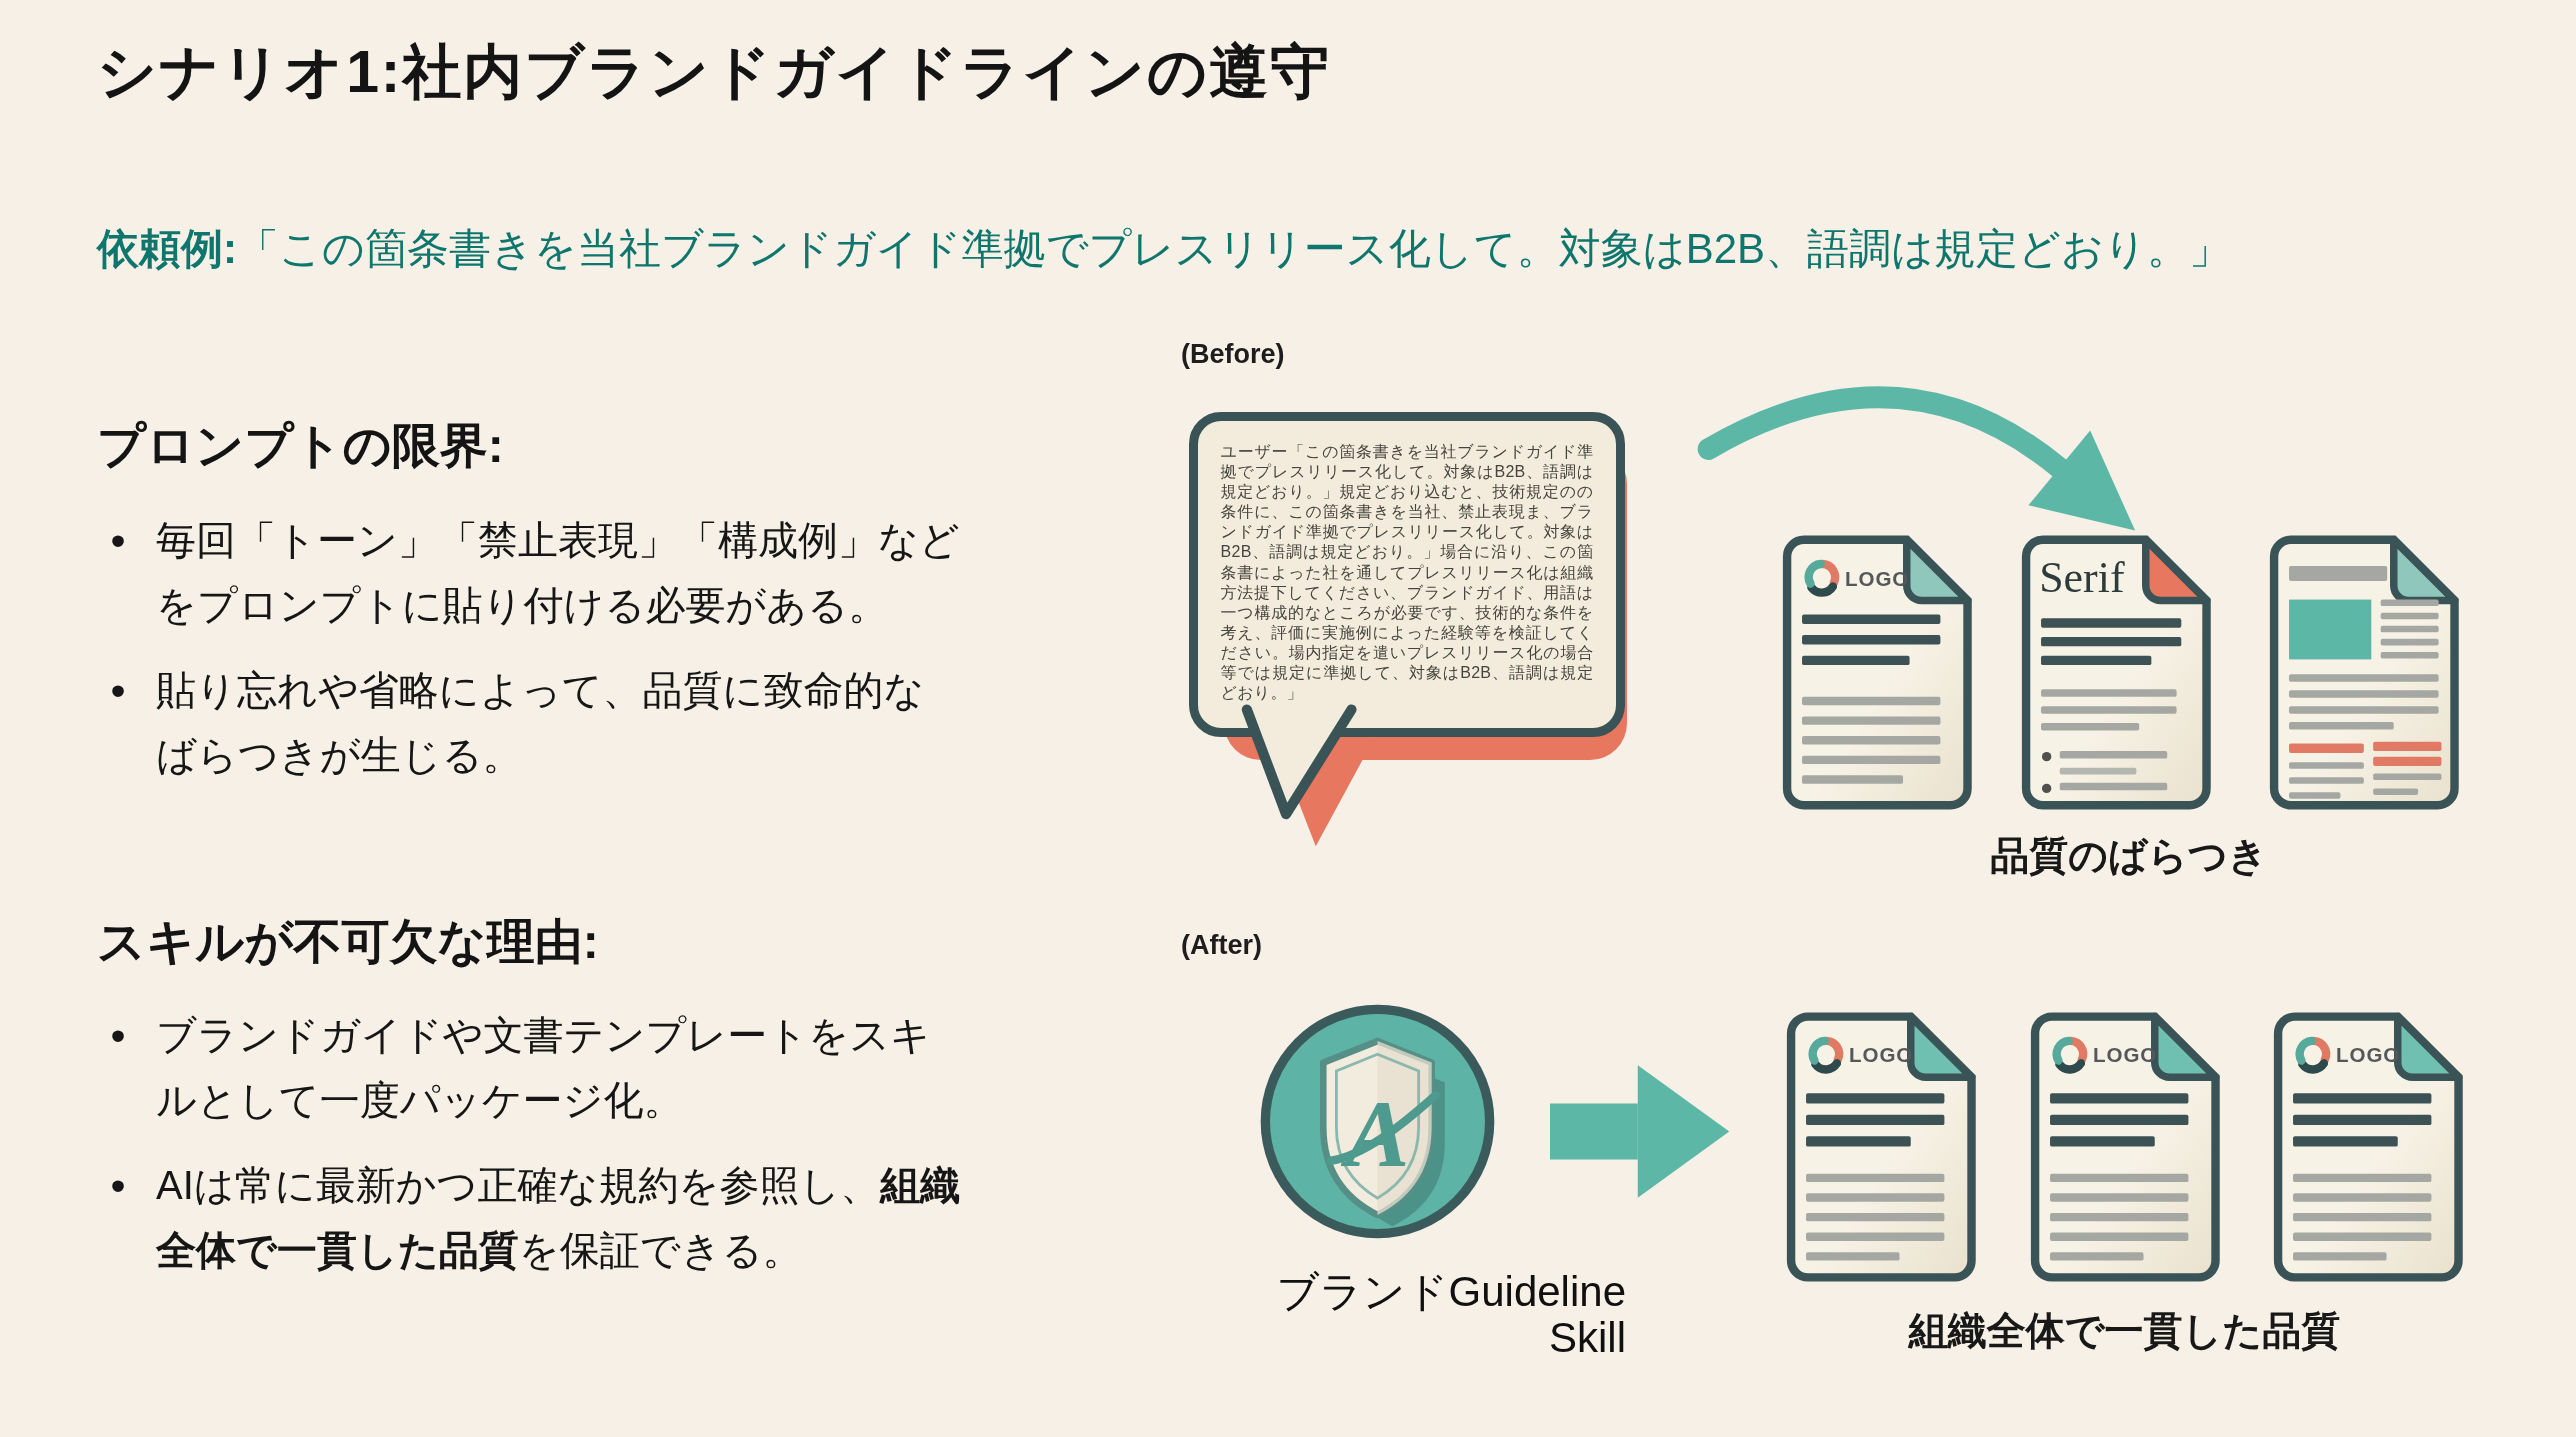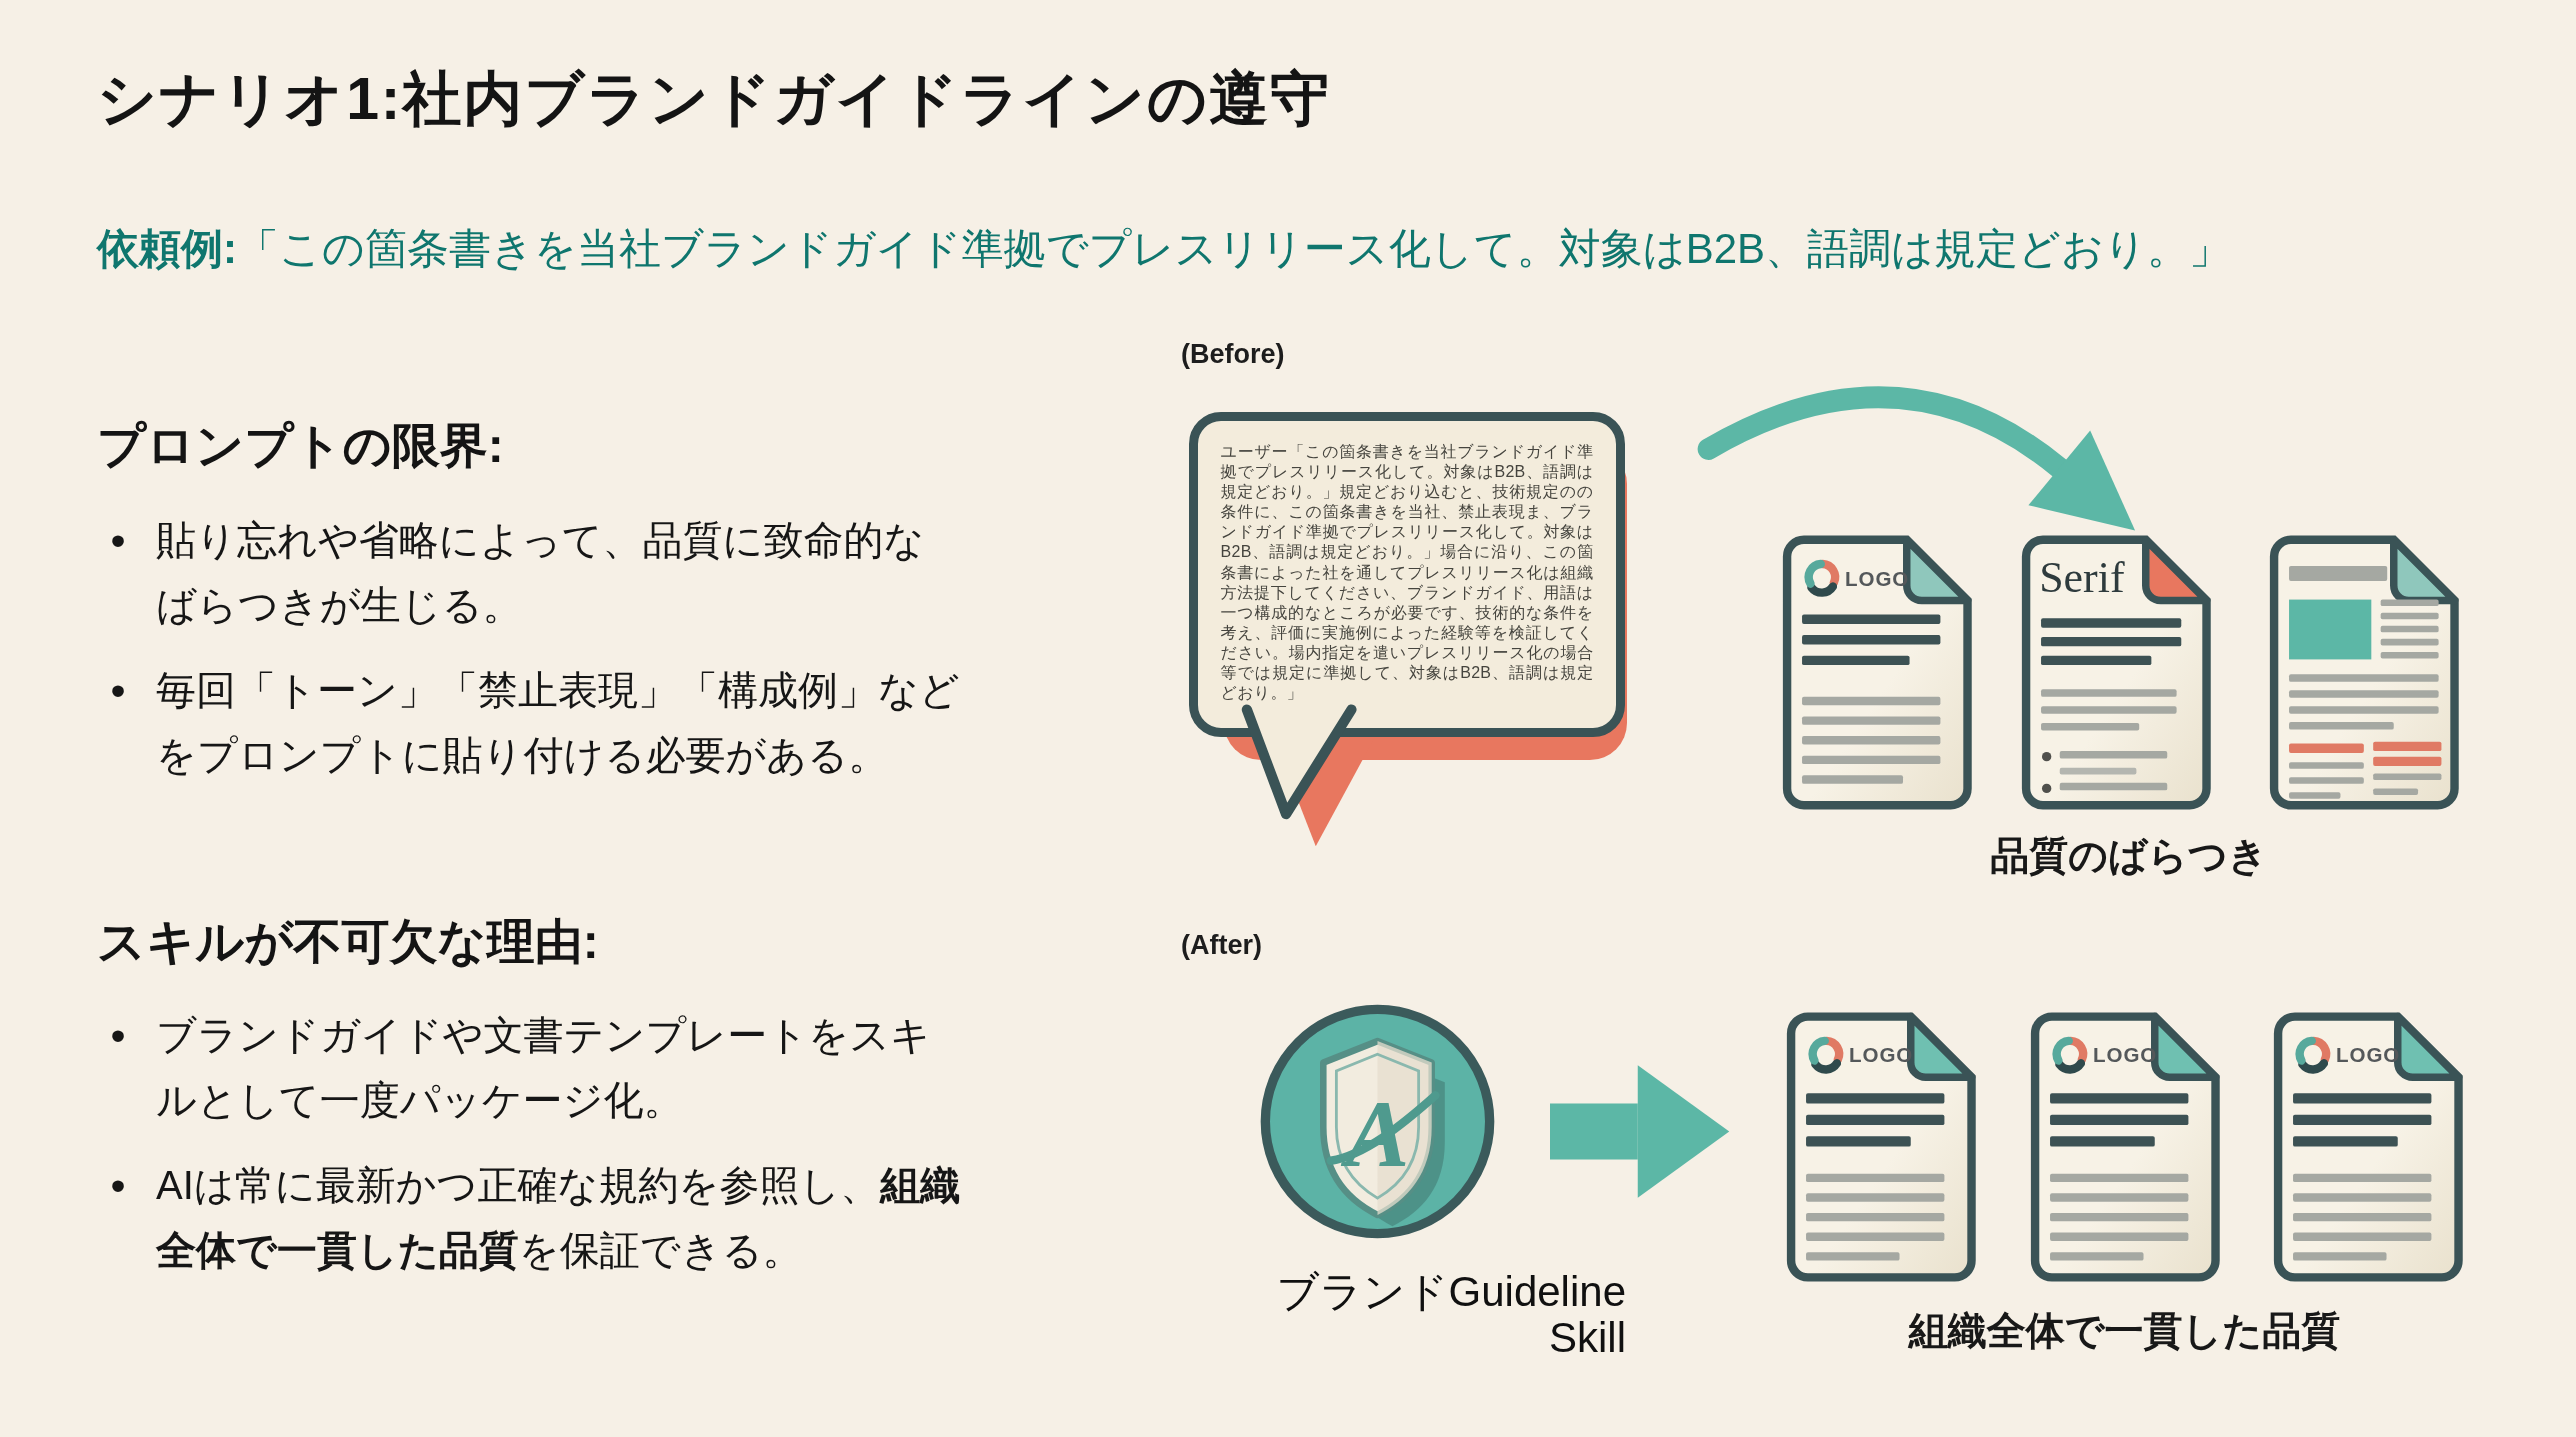--- a/index.html
+++ b/index.html
@@ -4,21 +4,21 @@
 <style>
   html,body{margin:0;padding:0;}
   .canvas{
     position:relative;width:2576px;height:1438px;overflow:hidden;
     background:#f6f0e6;
     color:#191919;
     font-family:"Liberation Sans",sans-serif;
   }
   
   .title{
-    position:absolute;left:97px;top:60px;
+    position:absolute;left:97px;top:33px;
     font-size:59px;font-weight:800;letter-spacing:1.9px;color:#141414;
   }
   .subtitle{
     position:absolute;left:97px;top:221px;
     font-size:42px;color:#0f766e;white-space:nowrap;
   }
   .subtitle .lab{font-weight:800;}
   .sec-head{
     position:absolute;left:97px;
     font-size:48px;font-weight:800;color:#141414;
@@ -99,24 +99,24 @@
   </svg>
 
   <div class="title">シナリオ1:社内ブランドガイドラインの遵守</div>
 
   <div class="subtitle">
     <span class="lab">依頼例:</span><span>「この箇条書きを当社ブランドガイド準拠でプレスリリース化して。対象はB2B、語調は規定どおり。」</span>
   </div>
 
   <div class="sec-head sec1-head">プロンプトの限界:</div>
   <ul class="blist blist1">
+    <li>毎回「トーン」「禁止表現」「構成例」など
+をプロンプトに貼り付ける必要がある。</li>
     <li>貼り忘れや省略によって、品質に致命的な
 ばらつきが生じる。</li>
-    <li>毎回「トーン」「禁止表現」「構成例」など
-をプロンプトに貼り付ける必要がある。</li>
   </ul>
 
   <div class="sec-head sec2-head">スキルが不可欠な理由:</div>
   <ul class="blist blist2">
     <li>ブランドガイドや文書テンプレートをスキ
 ルとして一度パッケージ化。</li>
     <li><span>AIは常に最新かつ正確な規約を参照し、</span><b>組織
 全体で一貫した品質</b><span>を保証できる。</span></li>
   </ul>
 

